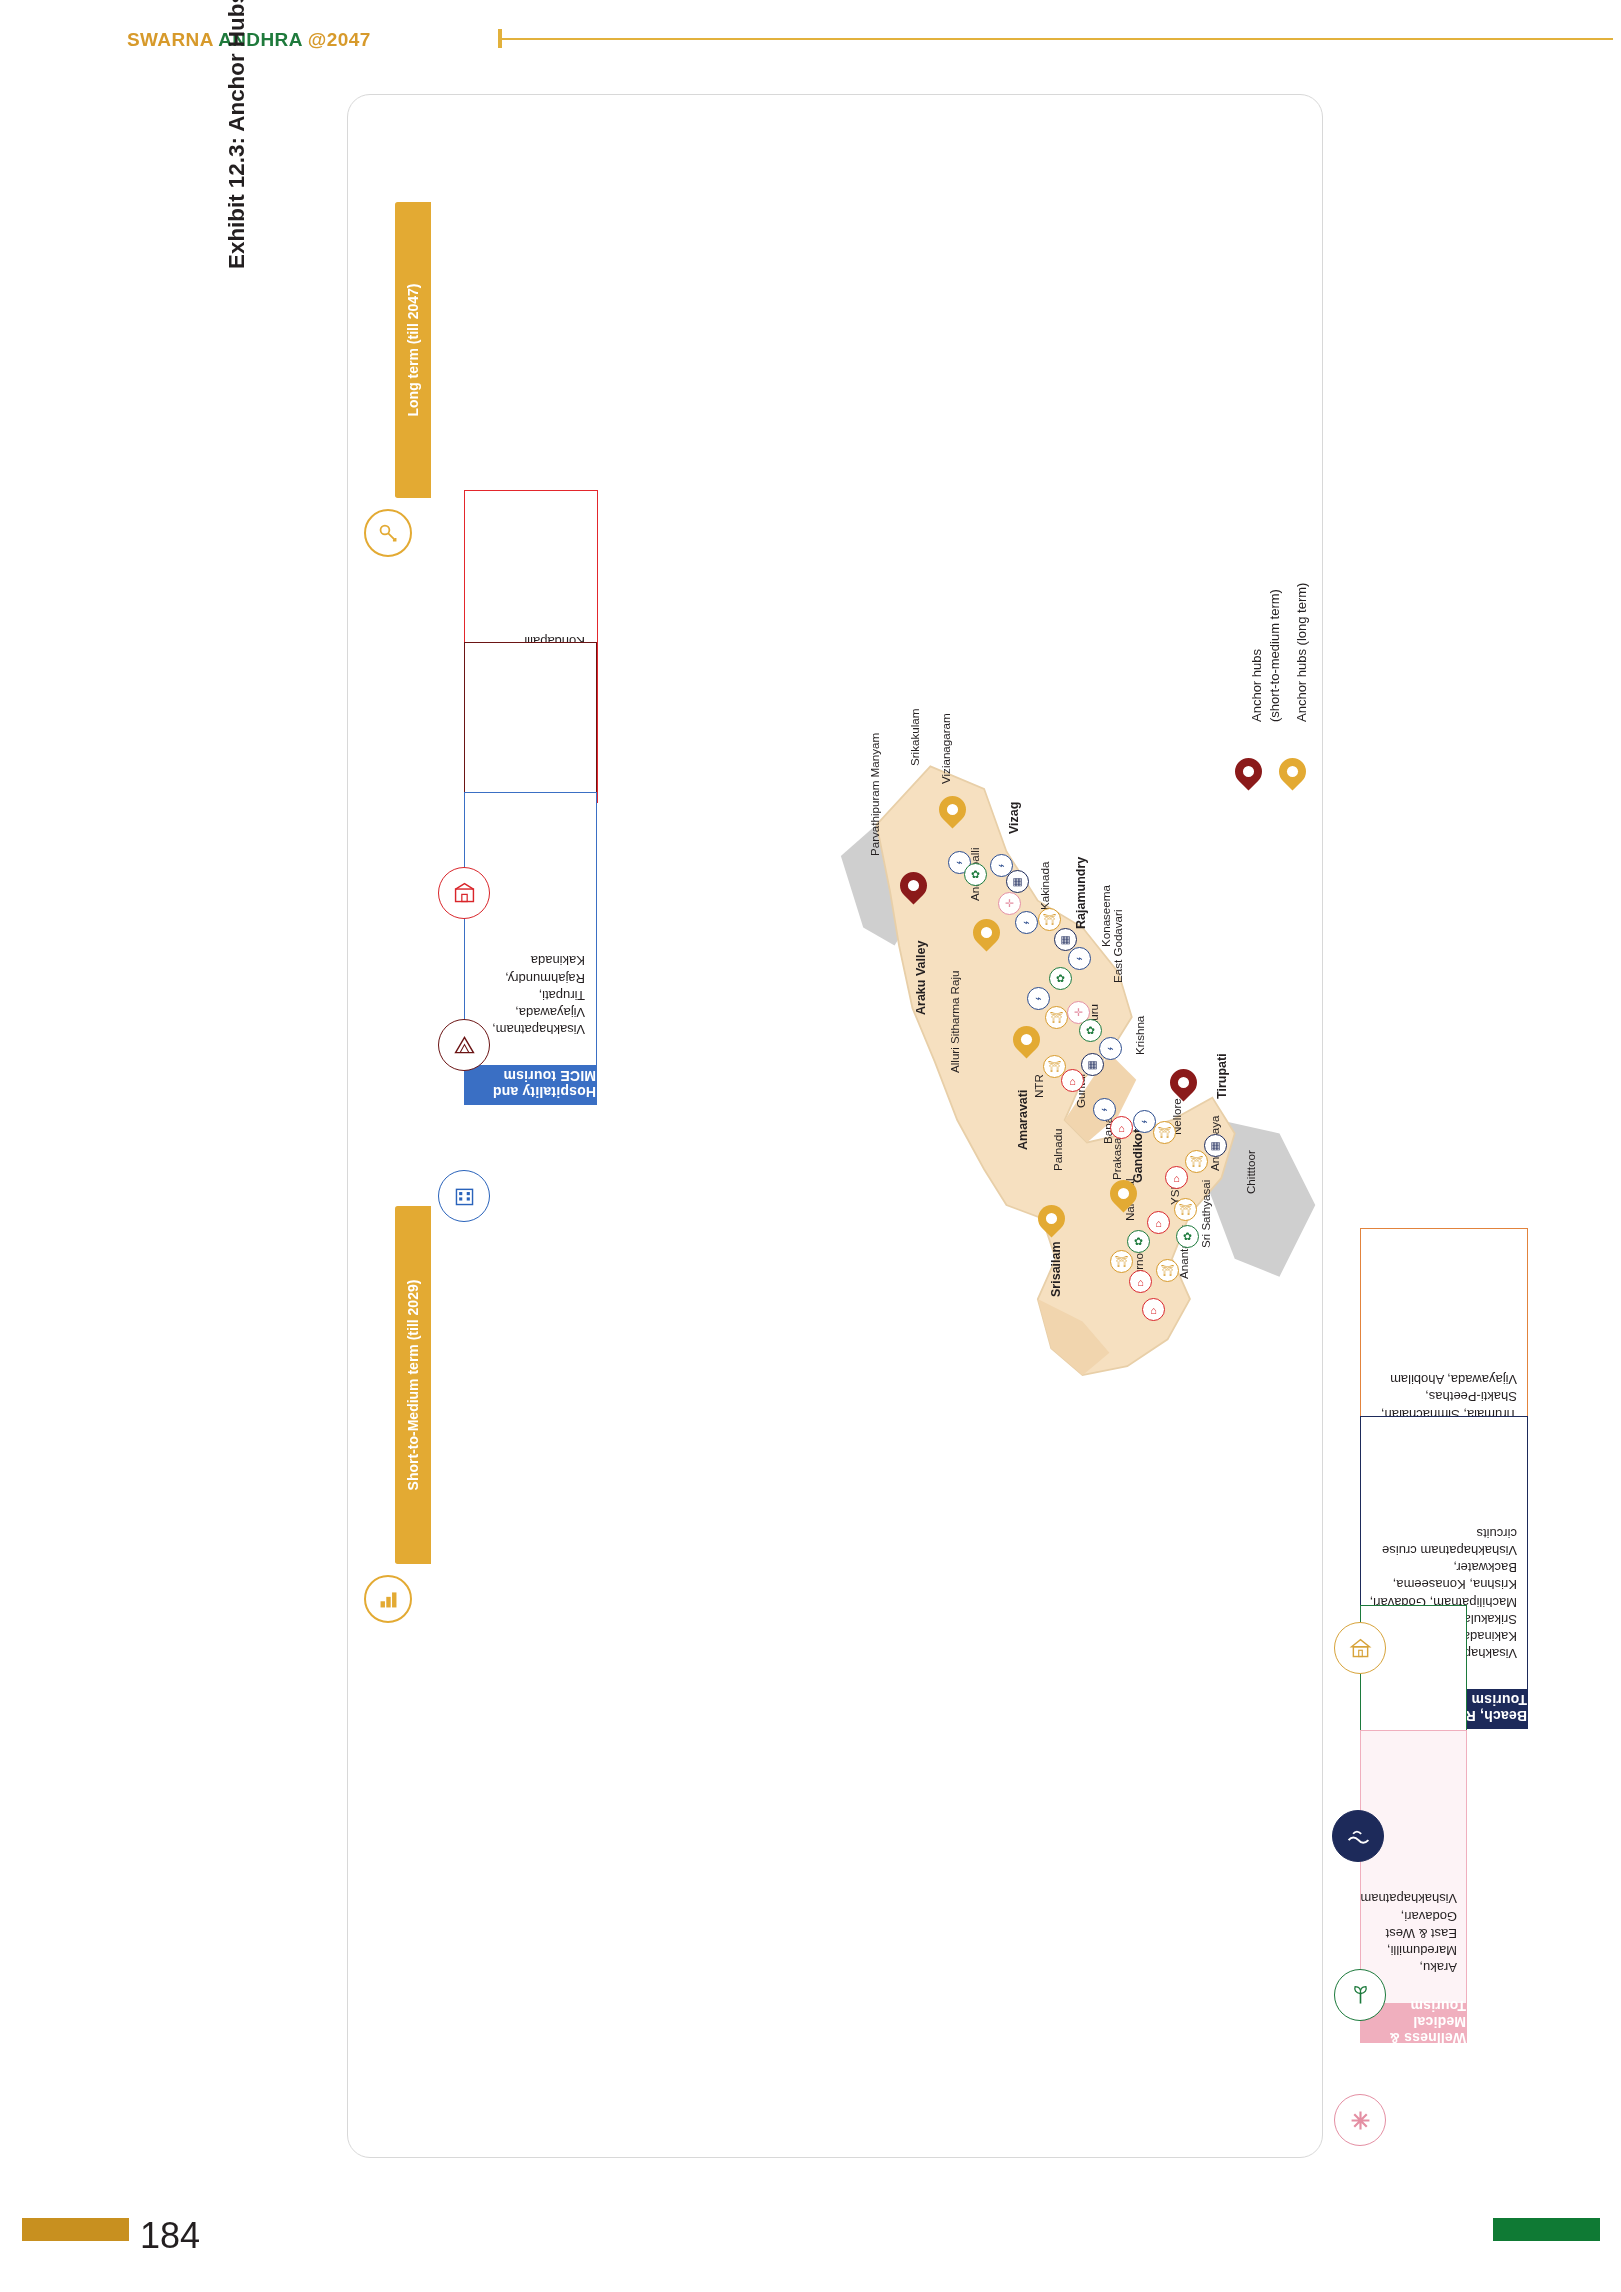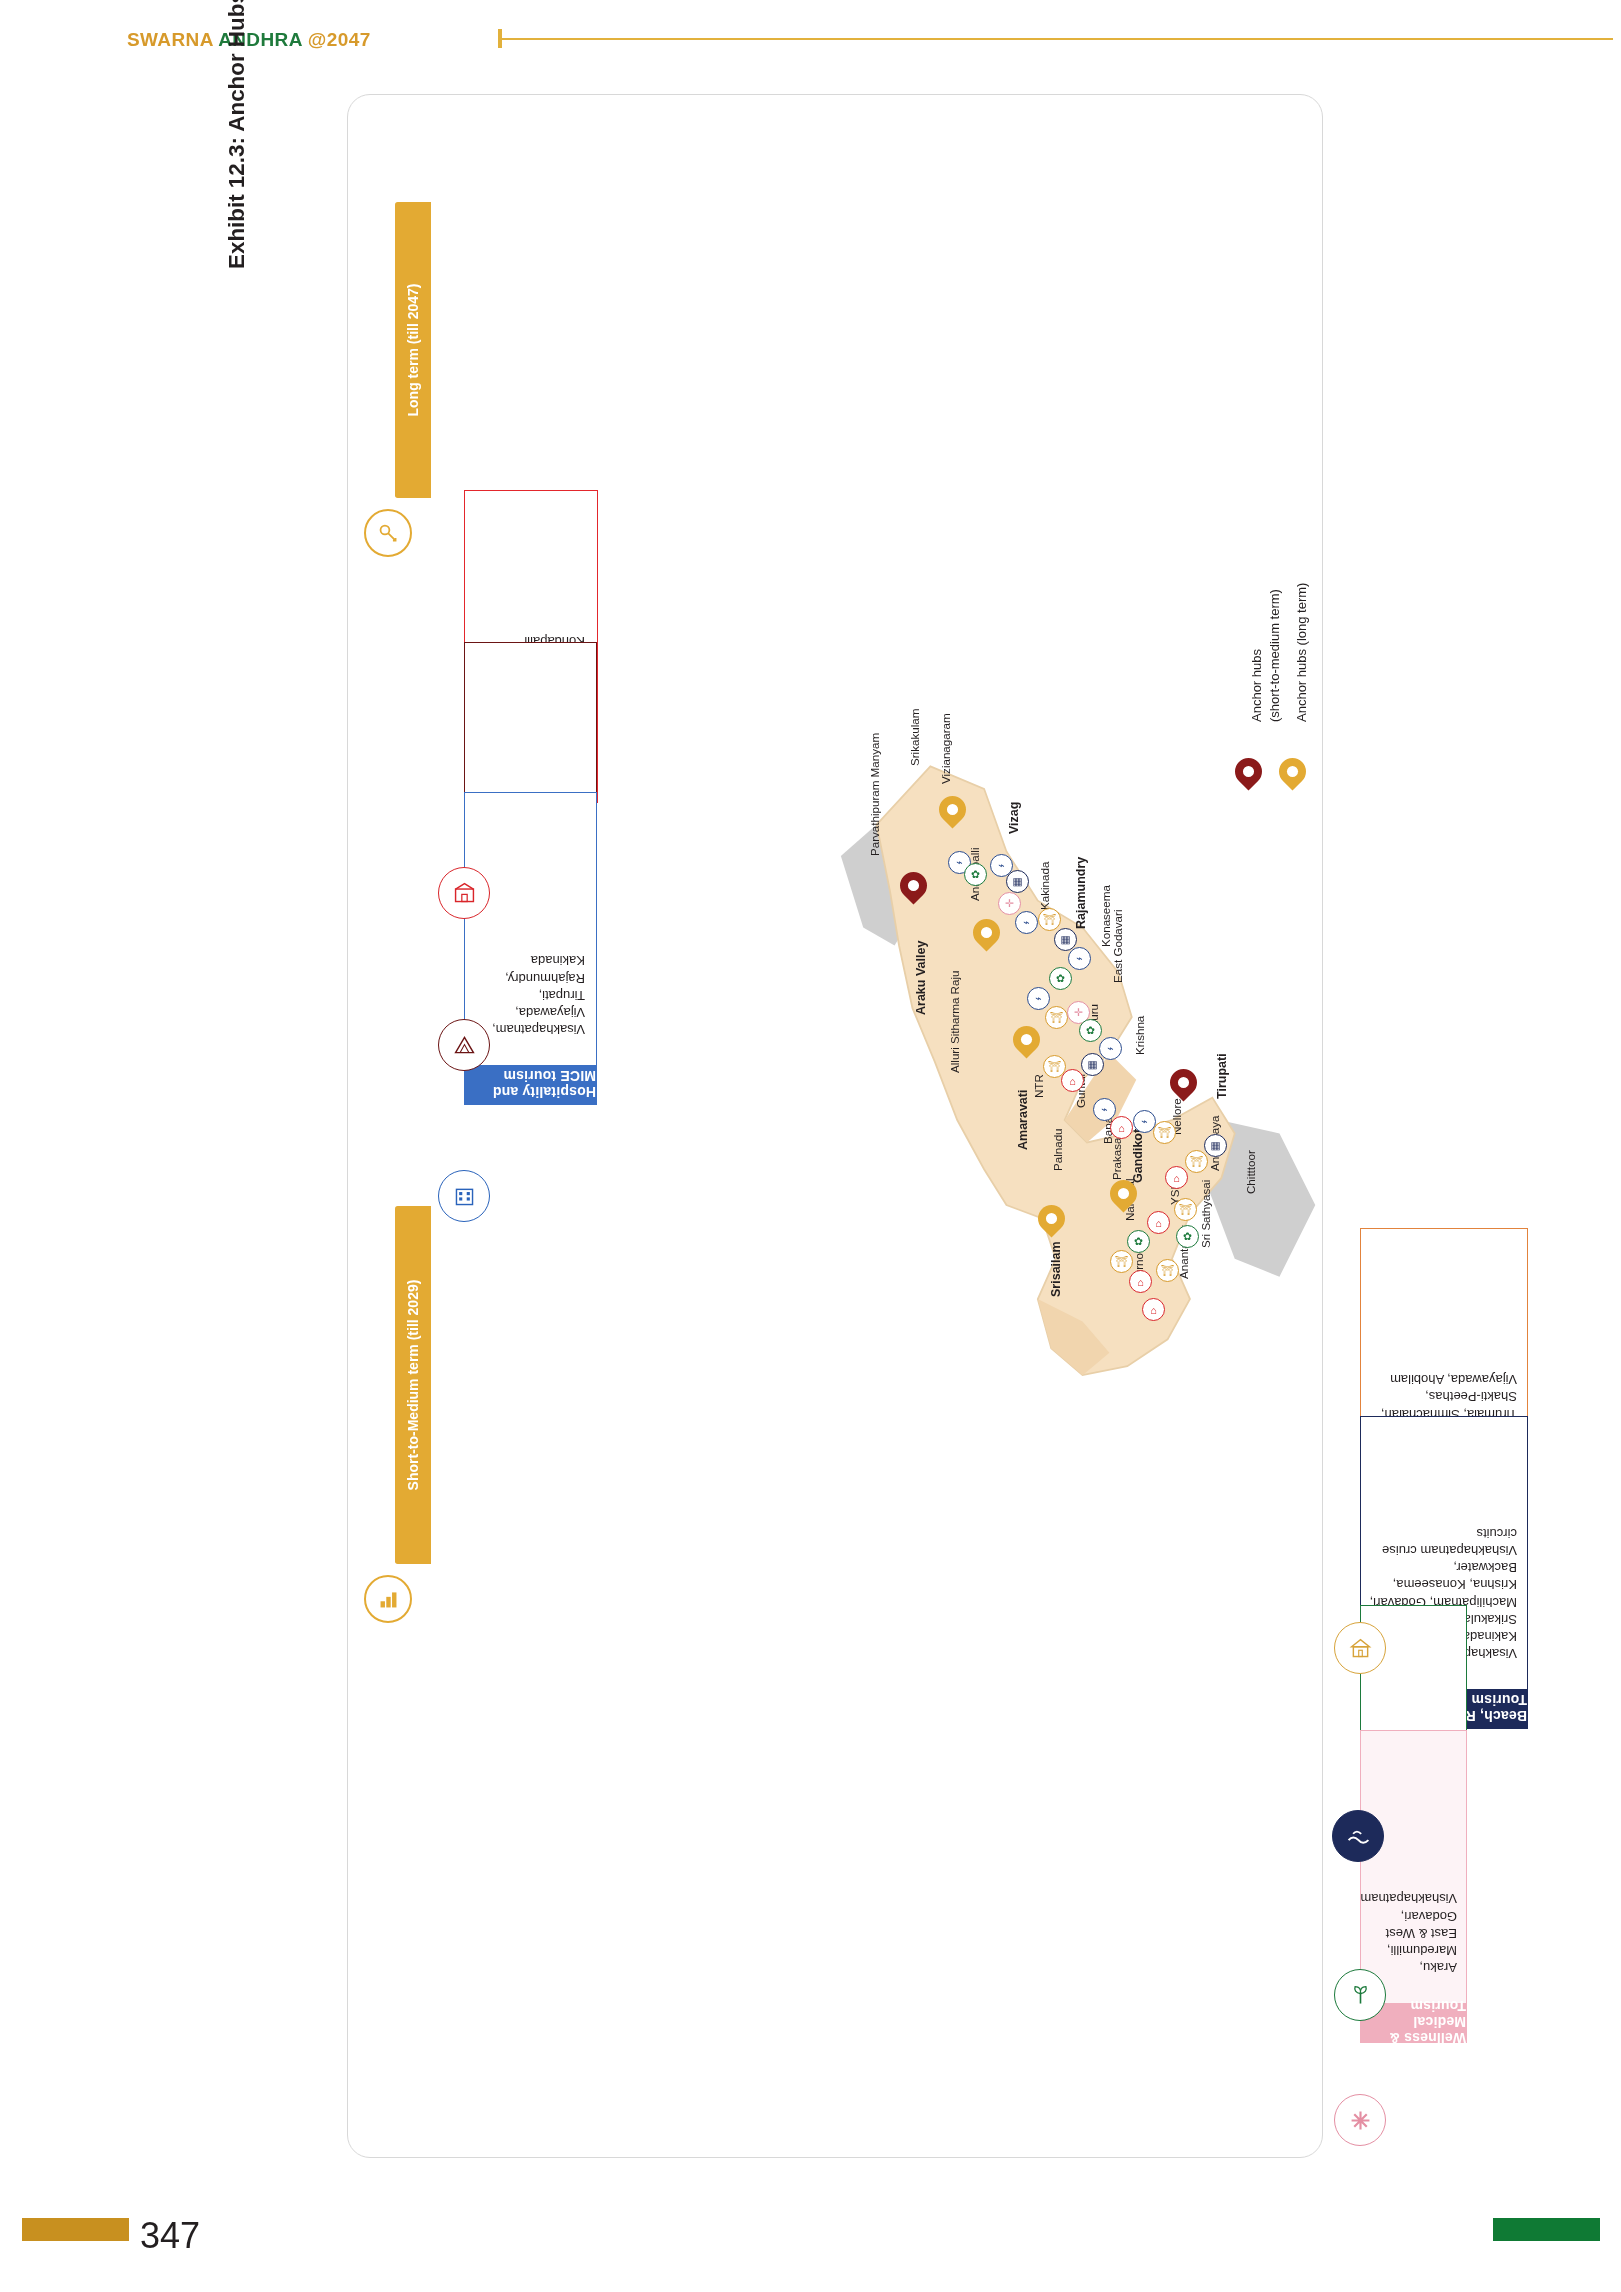--- a/index.html
+++ b/index.html
@@ -437,15 +437,15 @@
 
   <div class="map-legend-txt" style="left:900px; top:627px;">Anchor hubs<br>(short-to-medium term)</div>
   <div class="map-legend-txt" style="left:945px; top:627px;">Anchor hubs (long term)</div>
   <div class="teardrop" style="left:887px; top:663px;"></div>
   <div class="teardrop gold" style="left:931px; top:663px;"></div>
 
  </div>
 </div>
 
 <div class="footer-bar"></div>
-<div class="footer-page">347</div>
+<div class="footer-page">184</div>
 <div class="footer-green"></div>
 
 
 </body></html>

